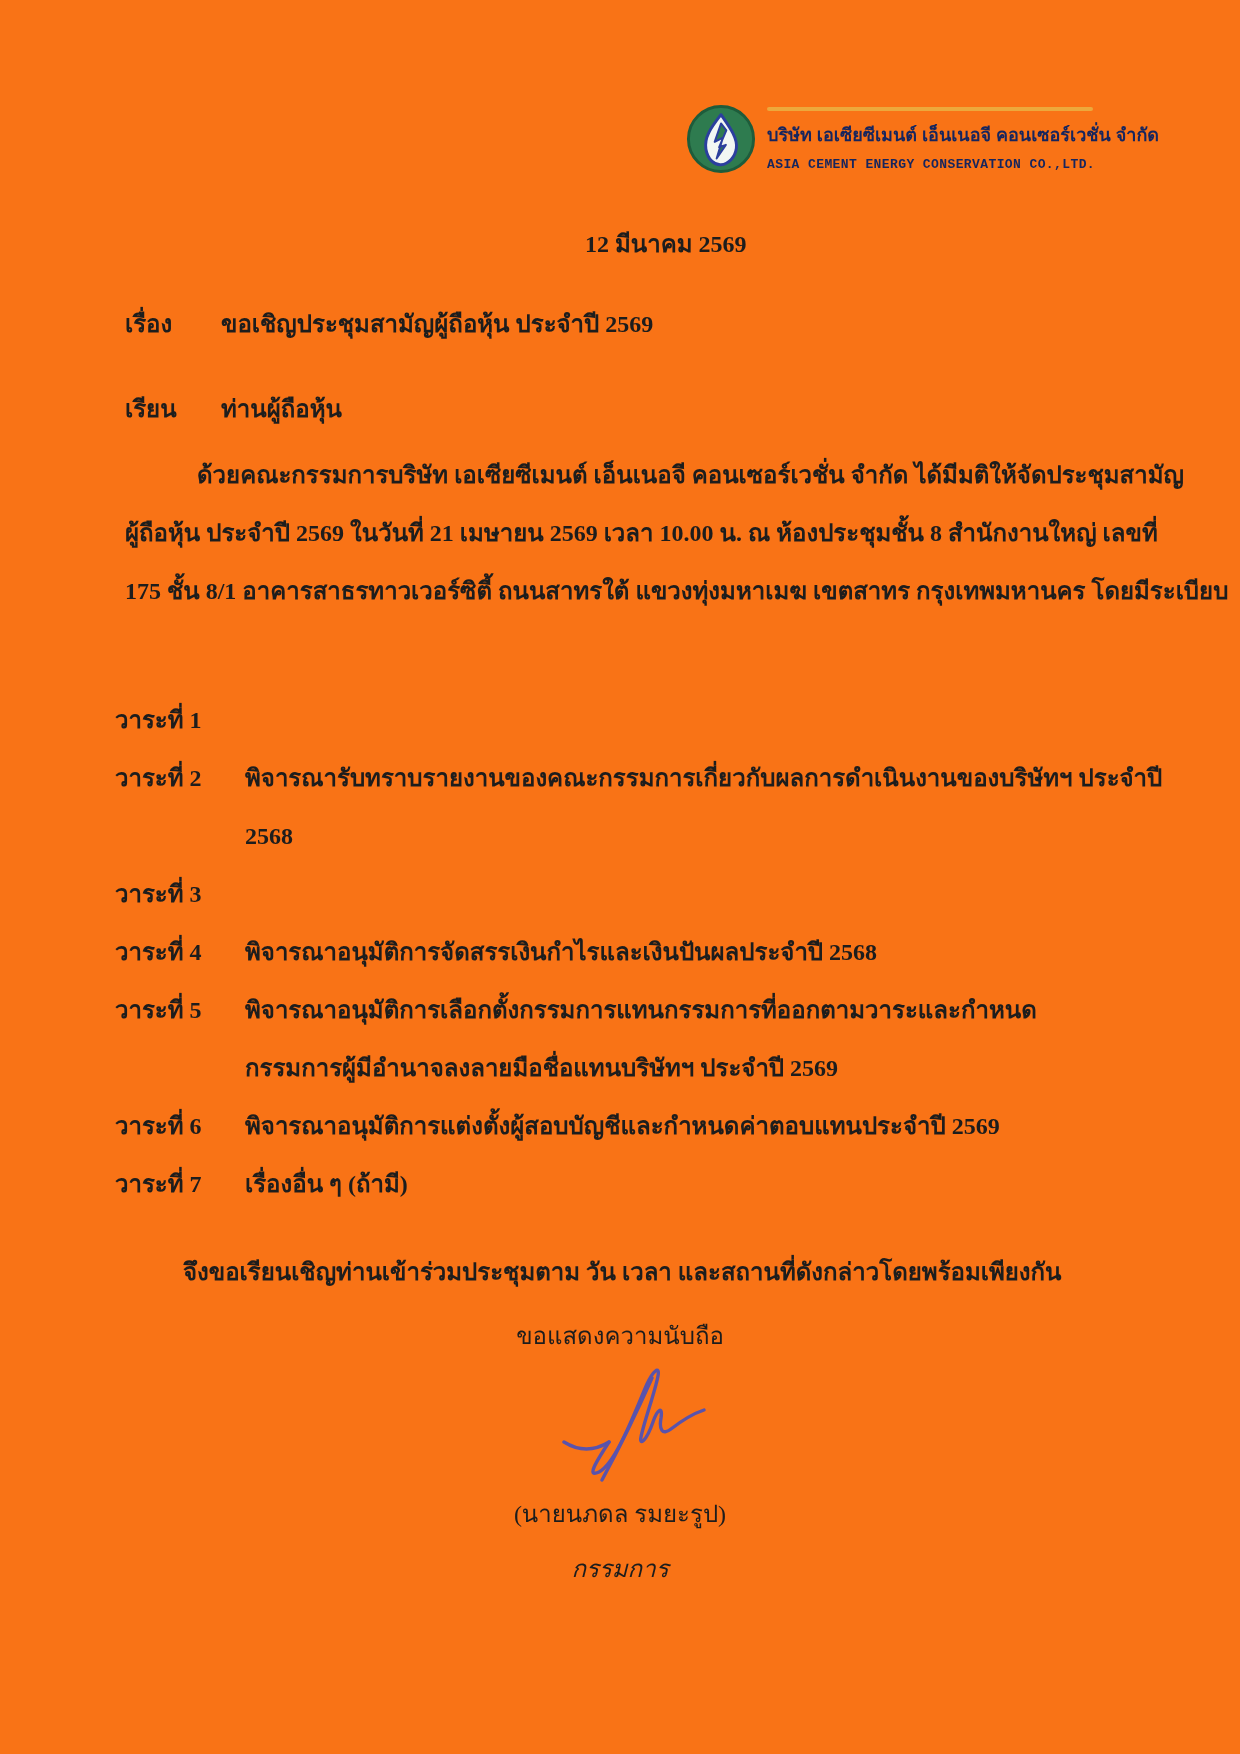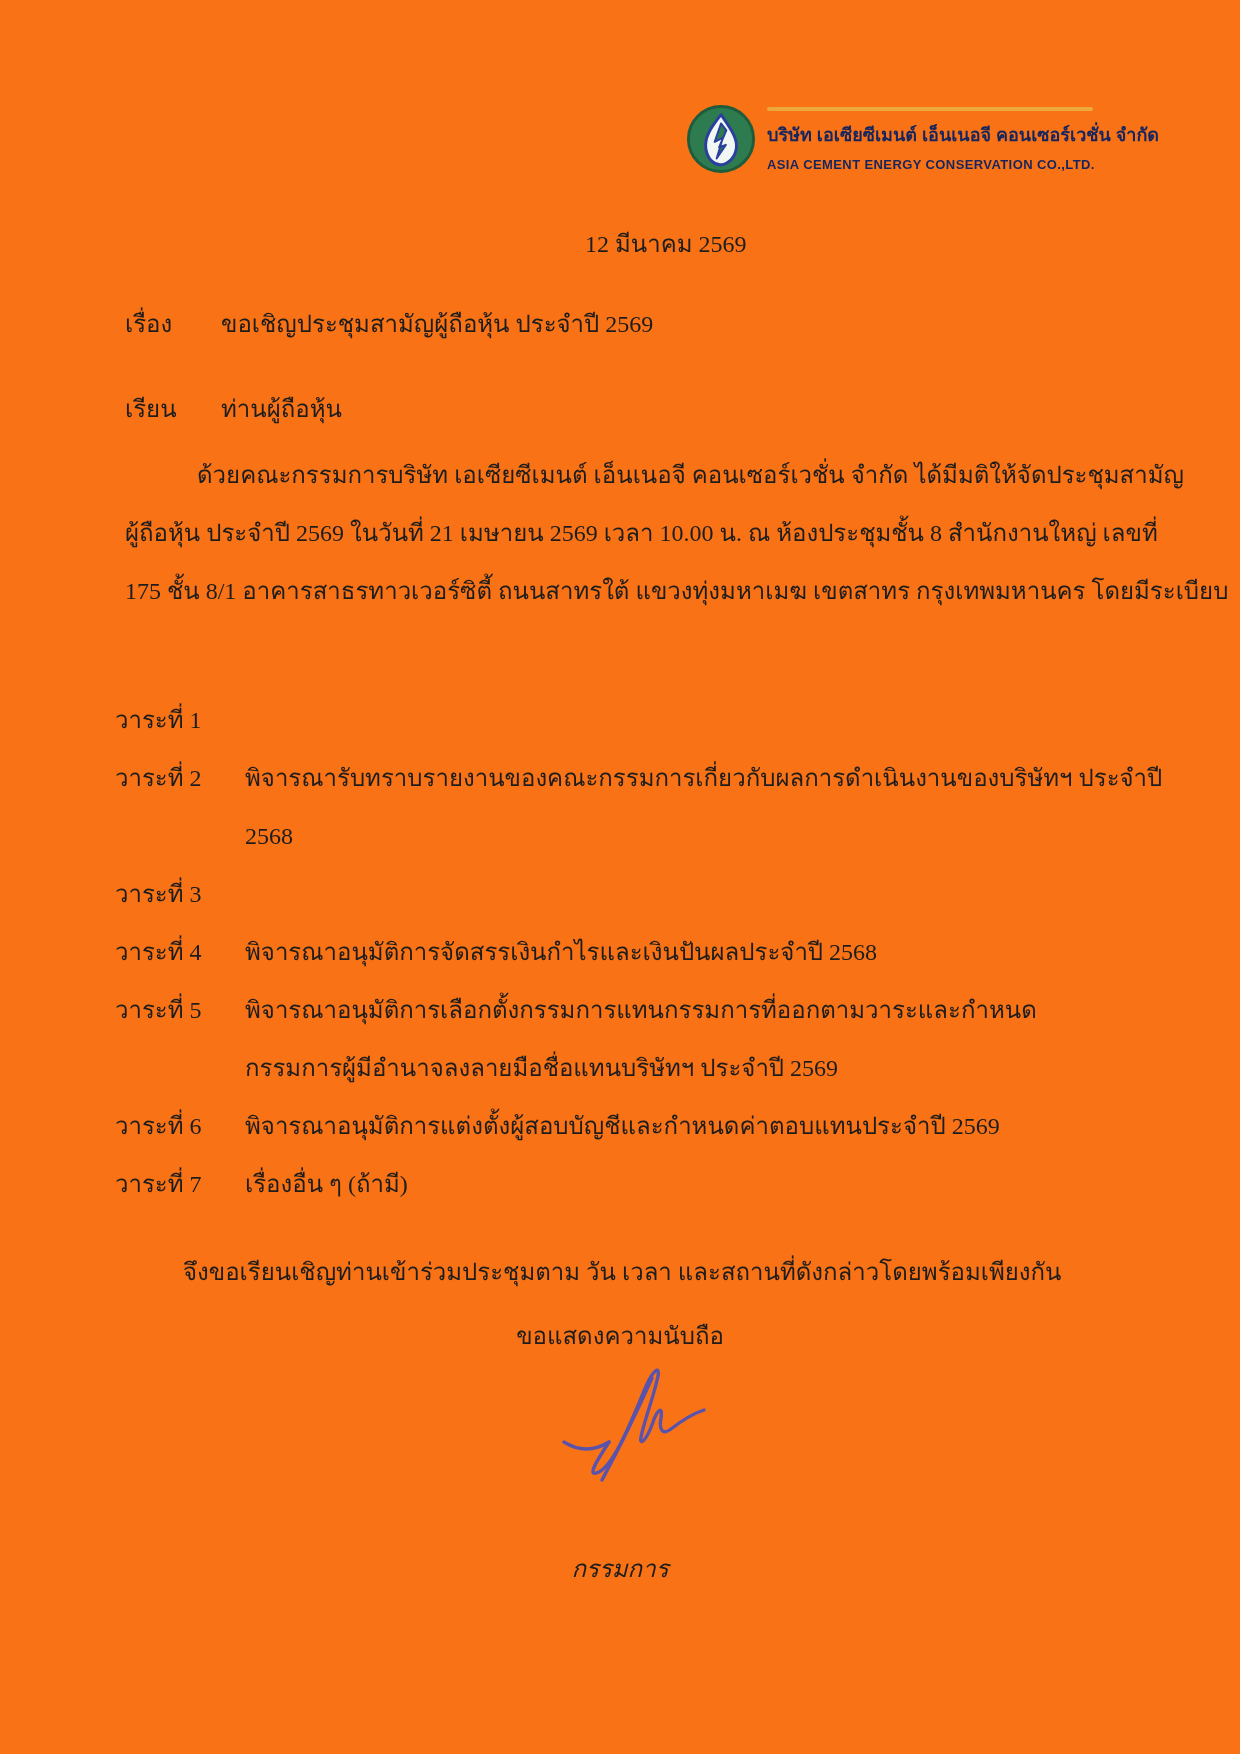--- a/index.html
+++ b/index.html
@@ -22,26 +22,26 @@
   .header-text { padding-top:3px; }
   .header-rule { height:4px; width:326px; background:#EDA83B; border-radius:2px; }
   .company-th {
     margin-top:9px;
     font-family:"Liberation Sans", sans-serif;
     font-weight:bold; font-size:18px; color:#16255E;
     white-space:nowrap;
   }
   .company-en {
     margin-top:8px;
-    font-family:Liberation Sans, sans-serif;
+    font-family:Liberation Mono, monospace;
     font-weight:bold; font-size:13px; letter-spacing:0.4px;
     color:#16255E; white-space:nowrap;
   }
   
-  .abs { position:absolute; white-space:nowrap; }
+  .abs { position:absolute; white-space:nowrap;font-weight:bold; }
   .date-line   { left:585px; top:224px; line-height:40px; }
   .subject-row { left:125px; top:304px; line-height:40px; }
   .to-row      { left:125px; top:389px; line-height:40px; }
   .row-label   { display:inline-block; width:90px; }
   .body-par    { left:125px; top:446px; width:1000px; }
   .body-line   { line-height:58px; white-space:nowrap; }
   .body-line.indent { text-indent:72px; }
   .agenda      { left:115px; top:691px; width:1010px; }
   .agenda-row  { display:flex; }
   .agenda-label{ width:130px; flex:none; line-height:58px; white-space:nowrap; }
@@ -140,15 +140,16 @@
   <div class="sig-wrap">
     <svg viewBox="0 0 170 128" width="170" height="128">
       <g fill="none" stroke="#5252B4" stroke-width="3.4" stroke-linecap="round" stroke-linejoin="round" opacity="0.95">
         <path d="M12,80 C28,90 44,88 57,80"></path>
         <path d="M57,80 C44,100 34,116 47,110 C64,101 82,52 95,22 C101,9 108,3 106,14 C103,30 92,60 89,75 C87,84 94,80 101,60 C105,48 111,43 109,56 C107,67 110,74 119,67 C128,60 140,52 152,48"></path>
         <path d="M100,16 C84,52 64,92 50,118"></path>
       </g>
     </svg>
   </div>
 
+  <div class="center-line signer-name">(นายนภดล  รมยะรูป)</div>
   <div class="center-line signer-title">กรรมการ</div>
 
 </div>
 
 </body></html>

